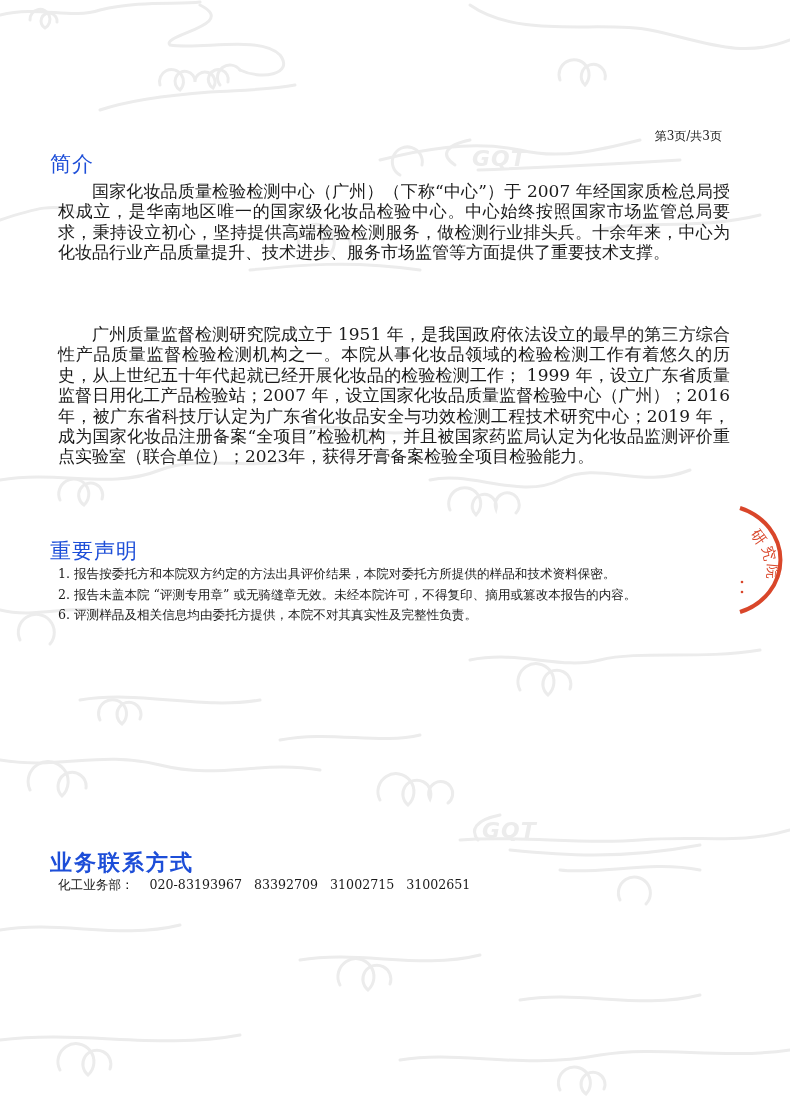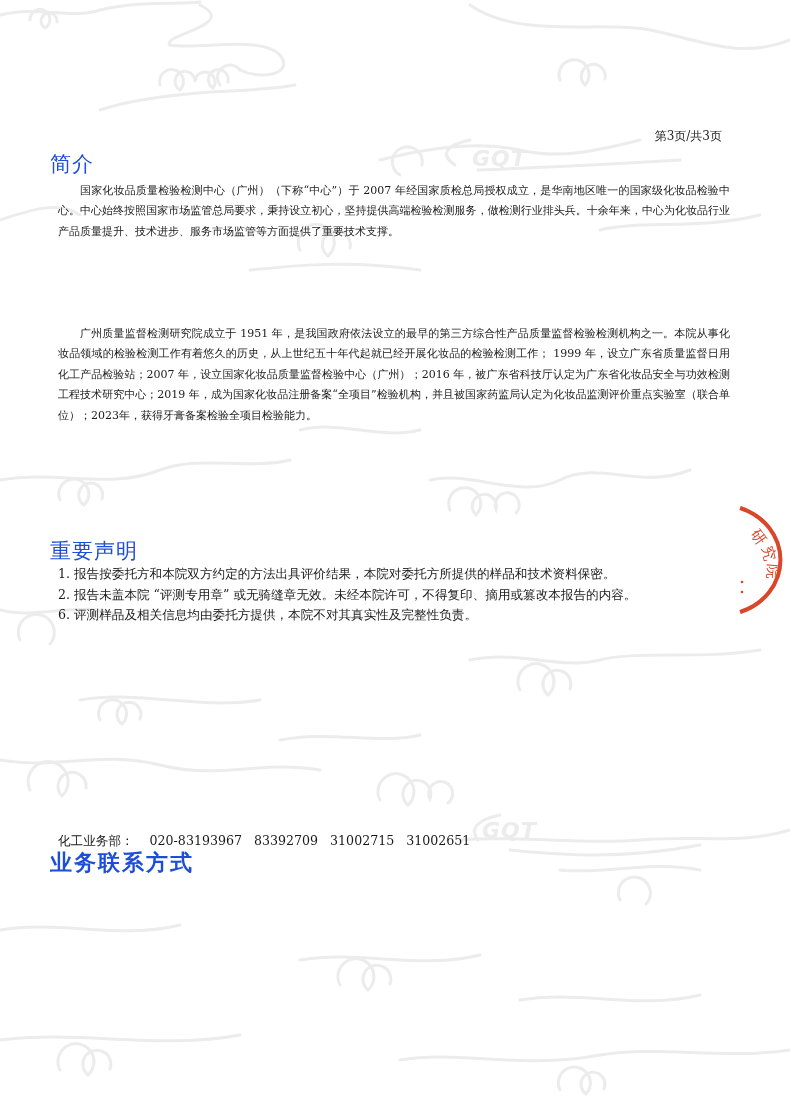--- a/index.html
+++ b/index.html
@@ -16,21 +16,21 @@
     font-size: 12px; color: #222;
   }
   .title {
     position: absolute; left: 50px;
     font-family: "DejaVu Sans", "Liberation Sans", sans-serif;
     font-size: 21px; font-weight: normal; color: #1d4ed8; letter-spacing: 1px;
   }
   .title.small { font-size: 22px; font-weight: bold; letter-spacing: 2px; }
   .para {
     position: absolute; left: 58px; width: 672px;
-    font-size: 11px; line-height: 20.4px; text-align: justify;
+    font-size: 17px; line-height: 20.4px; text-align: justify;
     text-indent: 2em; margin: 0;
   }
   .para + .para { }
   .list { position: absolute; left: 58px; width: 690px; margin: 0; padding: 0; list-style: none; }
   .list li { font-size: 12.6px; line-height: 20.5px; white-space: nowrap; }
   .contact { position: absolute; left: 58px; width: 690px; }
   .contact div { font-size: 12.6px; line-height: 21px; white-space: pre; }
   .stamp { position: absolute; left: 730px; top: 500px; width: 80px; height: 120px; }
   .gqt { position: absolute; font-family: "DejaVu Sans", sans-serif; font-style: italic; font-weight: bold; color: #ececec; font-size: 22px; letter-spacing: 1px; }
 </style>
@@ -105,21 +105,21 @@
   <p class="para" style="top:324px;">广州质量监督检测研究院成立于 1951 年，是我国政府依法设立的最早的第三方综合性产品质量监督检验检测机构之一。本院从事化妆品领域的检验检测工作有着悠久的历史，从上世纪五十年代起就已经开展化妆品的检验检测工作； 1999 年，设立广东省质量监督日用化工产品检验站；2007 年，设立国家化妆品质量监督检验中心（广州）；2016 年，被广东省科技厅认定为广东省化妆品安全与功效检测工程技术研究中心；2019 年，成为国家化妆品注册备案“全项目”检验机构，并且被国家药监局认定为化妆品监测评价重点实验室（联合单位）；2023年，获得牙膏备案检验全项目检验能力。</p>
 
   <div class="title" style="top:537px;">重要声明</div>
   <ul class="list" style="top:564px;">
     <li>1. 报告按委托方和本院双方约定的方法出具评价结果，本院对委托方所提供的样品和技术资料保密。</li>
     <li>2. 报告未盖本院 “评测专用章” 或无骑缝章无效。未经本院许可，不得复印、摘用或篡改本报告的内容。</li>
     <li>6. 评测样品及相关信息均由委托方提供，本院不对其真实性及完整性负责。</li>
   </ul>
 
   <div class="title small" style="top:848px;">业务联系方式</div>
-  <div class="contact" style="top:830px;">
+  <div class="contact" style="top:874px;">
     <div><span>化工业务部：</span>    <span>020-83193967   83392709   31002715   31002651</span></div>
   </div>
 
   <svg class="stamp" viewBox="0 0 80 120" xmlns="http://www.w3.org/2000/svg">
     <path d="M10 8 A60 55 0 0 1 10 112" fill="none" stroke="#d9462a" stroke-width="4"></path>
     <text x="20" y="42" font-family="DejaVu Serif, serif" font-size="15" fill="#d9462a" transform="rotate(55 28 38)">研</text>
     <text x="30" y="58" font-family="DejaVu Serif, serif" font-size="15" fill="#d9462a" transform="rotate(75 38 54)">究</text>
     <text x="34" y="76" font-family="DejaVu Serif, serif" font-size="15" fill="#d9462a" transform="rotate(95 42 72)">院</text>
     <circle cx="12" cy="82" r="1.3" fill="#d9462a"></circle>
     <circle cx="12" cy="92" r="1.3" fill="#d9462a"></circle>

